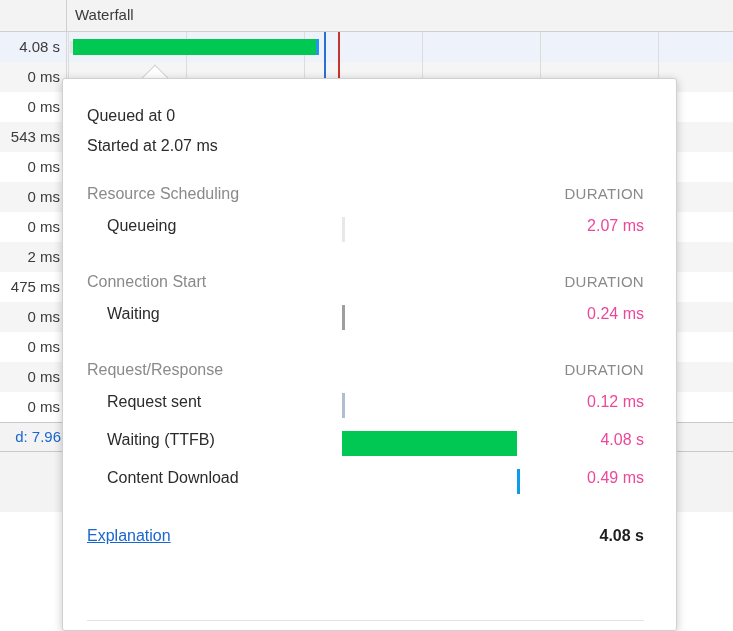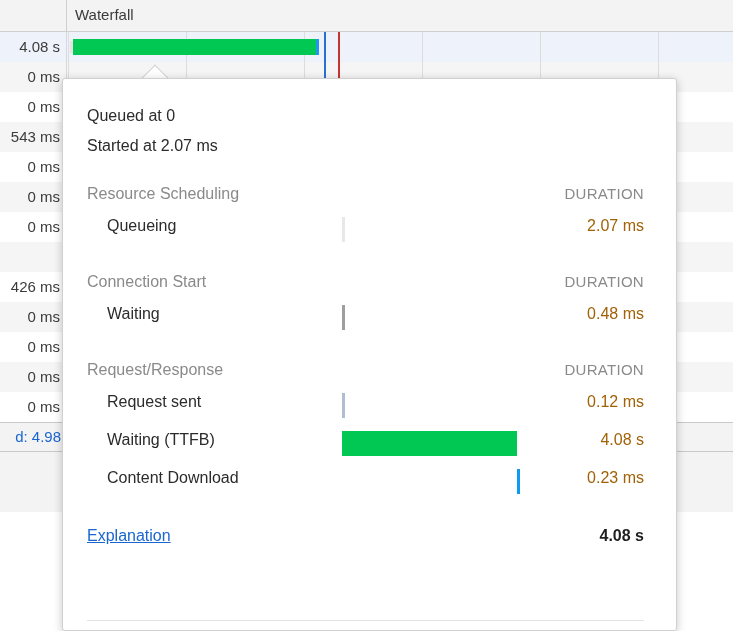--- a/index.html
+++ b/index.html
@@ -218,21 +218,21 @@
     white-space: nowrap;
   }
   .tt-item .name {
     position: absolute;
     left: 20px; top: 6px;
   }
   .tt-item .value {
     position: absolute;
     right: 0; top: 6px;
     font-size: 16px;
-    color: #a16207;
+    color: #ec4899;
   }
   .tt-item .track {
     position: absolute;
     left: 255px;
     right: 90px;
     top: 0; height: 38px;
   }
   .tt-bar {
     position: absolute;
     top: 6px;
@@ -368,33 +368,34 @@
             <div class="gridline" style="left: 118px;"></div>
             <div class="gridline" style="left: 236px;"></div>
             <div class="gridline" style="left: 354px;"></div>
             <div class="gridline" style="left: 472px;"></div>
             <div class="gridline" style="left: 590px;"></div>
             <div class="marker-blue" style="left: 256px; background: rgb(42, 111, 212);"></div>
             <div class="marker-red" style="left: 270px; background: rgb(199, 52, 47);"></div>
           </div>
         </div>
         <div class="net-row even">
+          <div class="row-time">2 ms</div>
           <div class="row-waterfall">
             <div class="gridline" style="left: 0px;"></div>
             <div class="gridline" style="left: 118px;"></div>
             <div class="gridline" style="left: 236px;"></div>
             <div class="gridline" style="left: 354px;"></div>
             <div class="gridline" style="left: 472px;"></div>
             <div class="gridline" style="left: 590px;"></div>
             <div class="marker-blue" style="left: 256px; background: rgb(42, 111, 212);"></div>
             <div class="marker-red" style="left: 270px; background: rgb(199, 52, 47);"></div>
           </div>
         </div>
         <div class="net-row odd">
-          <div class="row-time">426 ms</div>
+          <div class="row-time">475 ms</div>
           <div class="row-waterfall">
             <div class="gridline" style="left: 0px;"></div>
             <div class="gridline" style="left: 118px;"></div>
             <div class="gridline" style="left: 236px;"></div>
             <div class="gridline" style="left: 354px;"></div>
             <div class="gridline" style="left: 472px;"></div>
             <div class="gridline" style="left: 590px;"></div>
             <div class="marker-blue" style="left: 256px; background: rgb(42, 111, 212);"></div>
             <div class="marker-red" style="left: 270px; background: rgb(199, 52, 47);"></div>
           </div>
@@ -447,21 +448,21 @@
             <div class="gridline" style="left: 354px;"></div>
             <div class="gridline" style="left: 472px;"></div>
             <div class="gridline" style="left: 590px;"></div>
             <div class="marker-blue" style="left: 256px; background: rgb(42, 111, 212);"></div>
             <div class="marker-red" style="left: 270px; background: rgb(199, 52, 47);"></div>
           </div>
         </div>
       </div>
 
     <div class="summary-row">
-      <div class="summary-time">d: 4.98</div>
+      <div class="summary-time">d: 7.96</div>
     </div>
 
     <div class="footer-strip"></div>
   </div>
 
   <div class="tooltip-arrow">
       <i></i>
     </div>
 
   <div class="tooltip">
@@ -481,21 +482,21 @@
               <span class="value">2.07 ms</span>
             </div>
           </div>
           <div class="tt-group">
             <div class="tt-grouphead"><span>Connection Start</span><span class="dur">DURATION</span></div>
             <div class="tt-item">
               <span class="name">Waiting</span>
               <div class="track">
                 <div class="tt-bar" style="left: 0px; width: 3px; background: rgb(158, 158, 158);"></div>
               </div>
-              <span class="value">0.48 ms</span>
+              <span class="value">0.24 ms</span>
             </div>
           </div>
           <div class="tt-group">
             <div class="tt-grouphead"><span>Request/Response</span><span class="dur">DURATION</span></div>
             <div class="tt-item">
               <span class="name">Request sent</span>
               <div class="track">
                 <div class="tt-bar" style="left: 0px; width: 3px; background: rgb(174, 191, 212);"></div>
               </div>
               <span class="value">0.12 ms</span>
@@ -505,21 +506,21 @@
               <div class="track">
                 <div class="tt-bar" style="left: 0px; width: 175px; background: rgb(0, 200, 83);"></div>
               </div>
               <span class="value">4.08 s</span>
             </div>
             <div class="tt-item">
               <span class="name">Content Download</span>
               <div class="track">
                 <div class="tt-bar" style="left: 175px; width: 3px; background: rgb(13, 155, 240);"></div>
               </div>
-              <span class="value">0.23 ms</span>
+              <span class="value">0.49 ms</span>
             </div>
           </div>
         </div>
 
       <div class="tt-footer">
         <a class="tt-link">Explanation</a>
         <span class="tt-total">4.08 s</span>
       </div>
     </div>
     <div class="tt-divider"></div>

